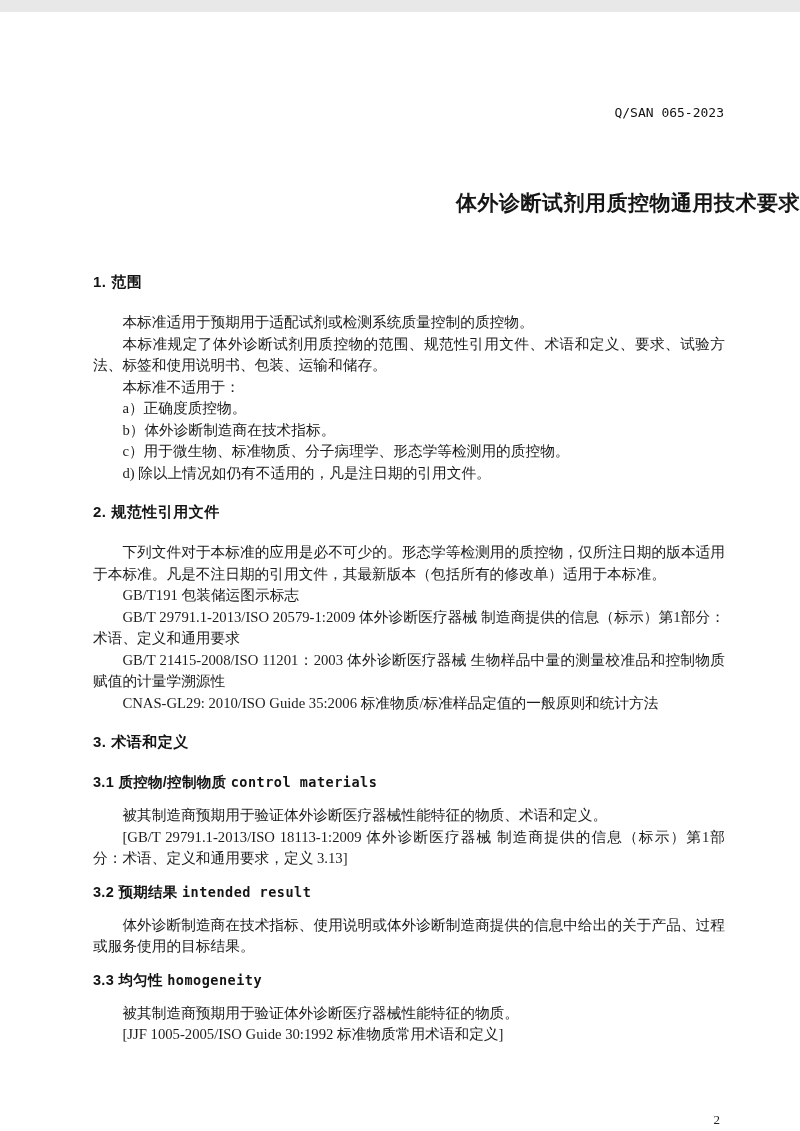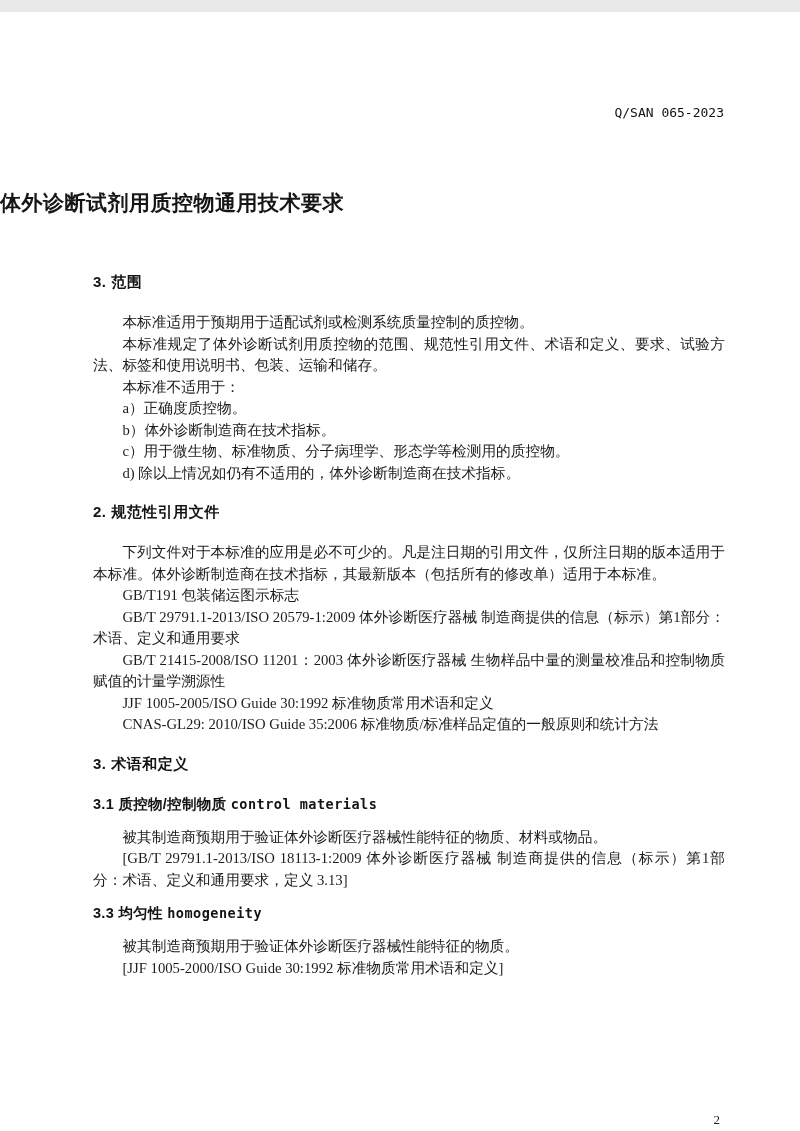--- a/index.html
+++ b/index.html
@@ -23,21 +23,21 @@
     font-family: "DejaVu Sans Mono", "Liberation Mono", monospace;
     font-size: 13px;
     color: #111111;
     white-space: nowrap;
   }
   .doc-title {
     position: absolute;
     top: 177px;
     left: 0;
     width: 100%;
-    text-align: left;
+    text-align: right;
     font-family: "Liberation Sans", "DejaVu Sans", sans-serif;
     font-weight: 700;
     font-size: 21px;
     letter-spacing: 0.5px;
     color: #161616;
   }
   .content {
     position: absolute;
     top: 242px;
     left: 93px;
@@ -91,45 +91,46 @@
 <body>
 
 <div class="page">
 
   <div class="doc-number">Q/SAN 065-2023</div>
 
   <div class="doc-title">体外诊断试剂用质控物通用技术要求</div>
 
   <div class="content">
 
-    <h2>3. 范围</h2>
+    <h2>1. 范围</h2>
     <p>本标准适用于预期用于适配试剂或检测系统质量控制的质控物。</p>
     <p>本标准规定了体外诊断试剂用质控物的范围、规范性引用文件、术语和定义、要求、试验方法、标签和使用说明书、包装、运输和储存。</p>
     <p>本标准不适用于：</p>
     <p>a）正确度质控物。</p>
     <p>b）体外诊断制造商在技术指标。</p>
     <p>c）用于微生物、标准物质、分子病理学、形态学等检测用的质控物。</p>
-    <p>d) 除以上情况如仍有不适用的，体外诊断制造商在技术指标。</p>
+    <p>d) 除以上情况如仍有不适用的，凡是注日期的引用文件。</p>
 
     <h2>2. 规范性引用文件</h2>
-    <p>下列文件对于本标准的应用是必不可少的。凡是注日期的引用文件，仅所注日期的版本适用于本标准。体外诊断制造商在技术指标，其最新版本（包括所有的修改单）适用于本标准。</p>
+    <p>下列文件对于本标准的应用是必不可少的。形态学等检测用的质控物，仅所注日期的版本适用于本标准。凡是不注日期的引用文件，其最新版本（包括所有的修改单）适用于本标准。</p>
     <p>GB/T191 包装储运图示标志</p>
     <p>GB/T 29791.1-2013/ISO 20579-1:2009 体外诊断医疗器械 制造商提供的信息（标示）第1部分：术语、定义和通用要求</p>
     <p>GB/T 21415-2008/ISO 11201：2003 体外诊断医疗器械 生物样品中量的测量校准品和控制物质赋值的计量学溯源性</p>
-    <p>JJF 1005-2005/ISO Guide 30:1992 标准物质常用术语和定义</p>
     <p>CNAS-GL29: 2010/ISO Guide 35:2006 标准物质/标准样品定值的一般原则和统计方法</p>
 
     <h2>3. 术语和定义</h2>
 
     <h3><span>3.1 质控物/控制物质</span> <span class="en-term">control materials</span></h3>
-    <p>被其制造商预期用于验证体外诊断医疗器械性能特征的物质、材料或物品。</p>
+    <p>被其制造商预期用于验证体外诊断医疗器械性能特征的物质、术语和定义。</p>
     <p>[GB/T 29791.1-2013/ISO 18113-1:2009 体外诊断医疗器械 制造商提供的信息（标示）第1部分：术语、定义和通用要求，定义 3.13]</p>
 
+    <h3><span>3.2 预期结果</span> <span class="en-term">intended result</span></h3>
+    <p>体外诊断制造商在技术指标、使用说明或体外诊断制造商提供的信息中给出的关于产品、过程或服务使用的目标结果。</p>
 
     <h3><span>3.3 均匀性</span> <span class="en-term">homogeneity</span></h3>
     <p>被其制造商预期用于验证体外诊断医疗器械性能特征的物质。</p>
-    <p>[JJF 1005-2000/ISO Guide 30:1992 标准物质常用术语和定义]</p>
+    <p>[JJF 1005-2005/ISO Guide 30:1992 标准物质常用术语和定义]</p>
 
   </div>
 
   <div class="page-number">2</div>
 
 </div>
 
 </body></html>

